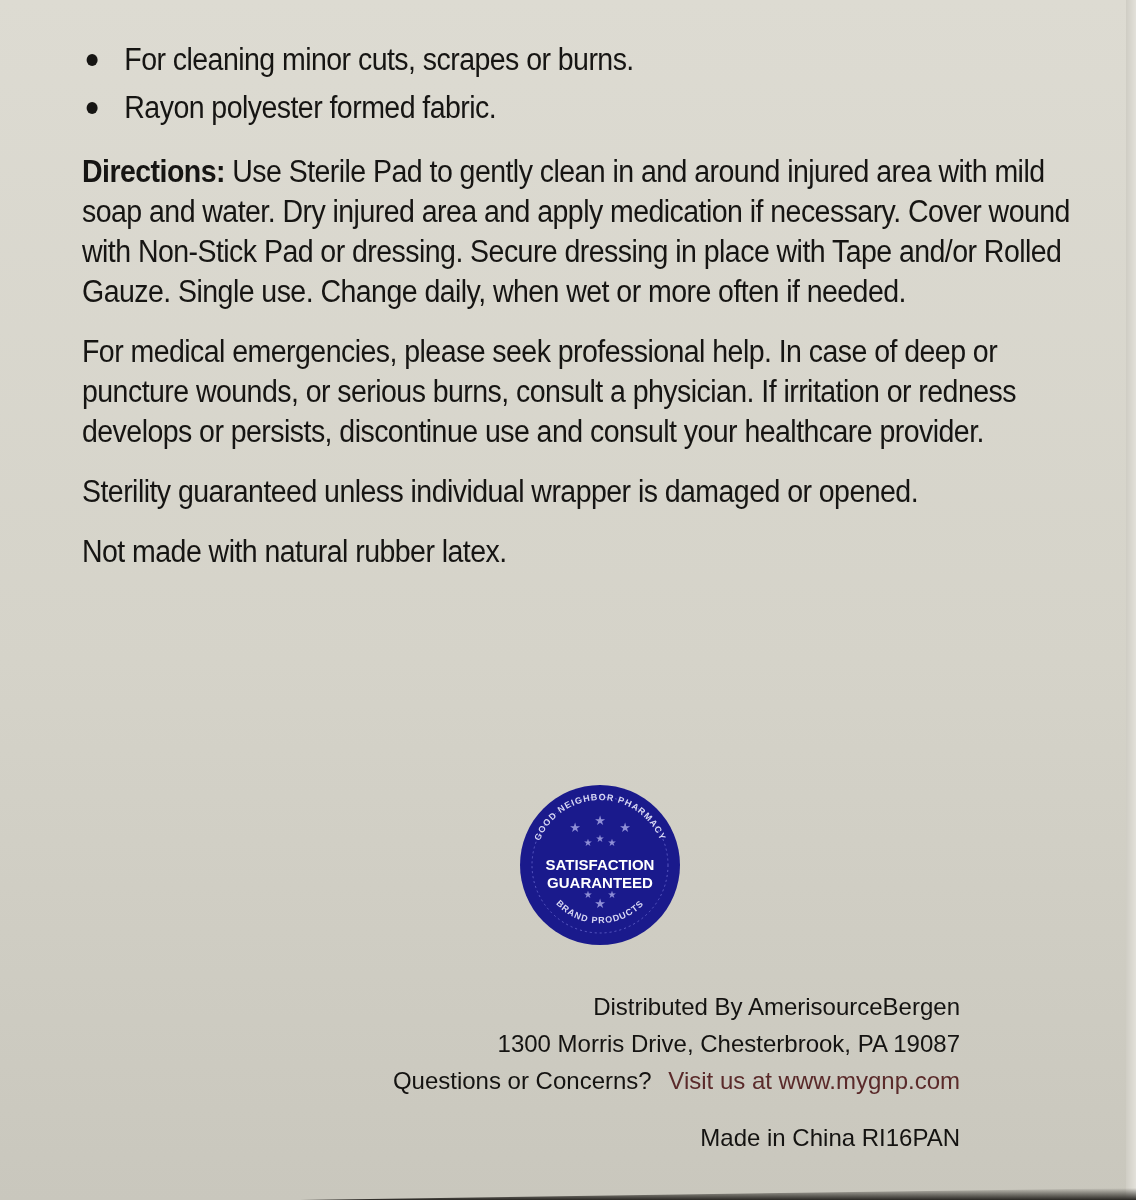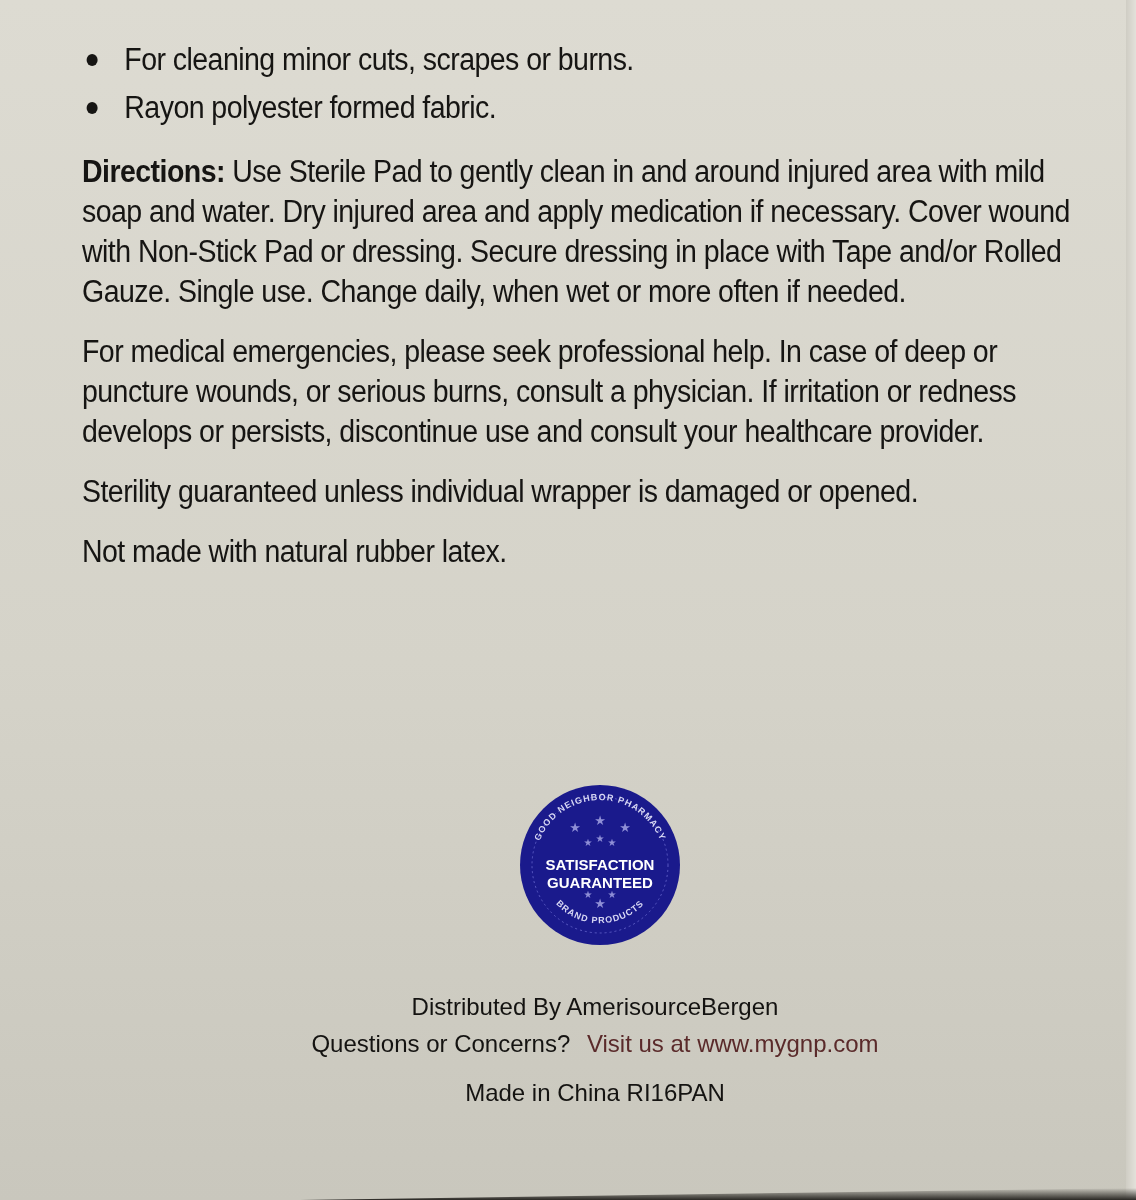--- a/index.html
+++ b/index.html
@@ -33,24 +33,24 @@
     position: absolute; left: 5px; top: 18px; width: 12px; height: 12px;
     border-radius: 50%; background: #161513;
   }
   p { margin: 0 0 20px 0; width: 1090px; }
   .lbl { font-weight: bold; }
   .seal {
     position: absolute; left: 505px; top: 770px; width: 190px; height: 190px;
   }
   .footer {
     position: absolute; left: 230px; top: 988px; width: 730px;
-    text-align: center; font-size: 24px; line-height: 37px; color: #141311;
+    text-align: right; font-size: 24px; line-height: 37px; color: #141311;
   }
   .footer .link { color: #5a2a2a; margin-left: 10px; }
-  .footer .made { margin-top: 12px; }
+  .footer .made { margin-top: 20px; }
 </style>
 </head>
 <body>
 
 <div class="panel"></div>
 <div class="edge-right"></div>
 <div class="edge-bottom"></div>
 
 <div class="content">
   <ul class="bullets">
@@ -85,15 +85,16 @@
         <text x="95" y="138">★</text>
         <text x="107" y="128" font-size="10">★</text>
     </g>
     <text x="95" y="100" text-anchor="middle" font-family="Liberation Sans, sans-serif" font-size="15" font-weight="bold" fill="#ffffff">SATISFACTION</text>
     <text x="95" y="118" text-anchor="middle" font-family="Liberation Sans, sans-serif" font-size="15" font-weight="bold" fill="#ffffff">GUARANTEED</text>
   </svg>
 </div>
 
 <div class="footer">
   <div>Distributed By AmerisourceBergen</div>
+  <div>1300 Morris Drive, Chesterbrook, PA 19087</div>
   <div><span>Questions or Concerns? </span><span class="link">Visit us at www.mygnp.com</span></div>
   <div class="made">Made in China  RI16PAN</div>
 </div>
 
 </body></html>

